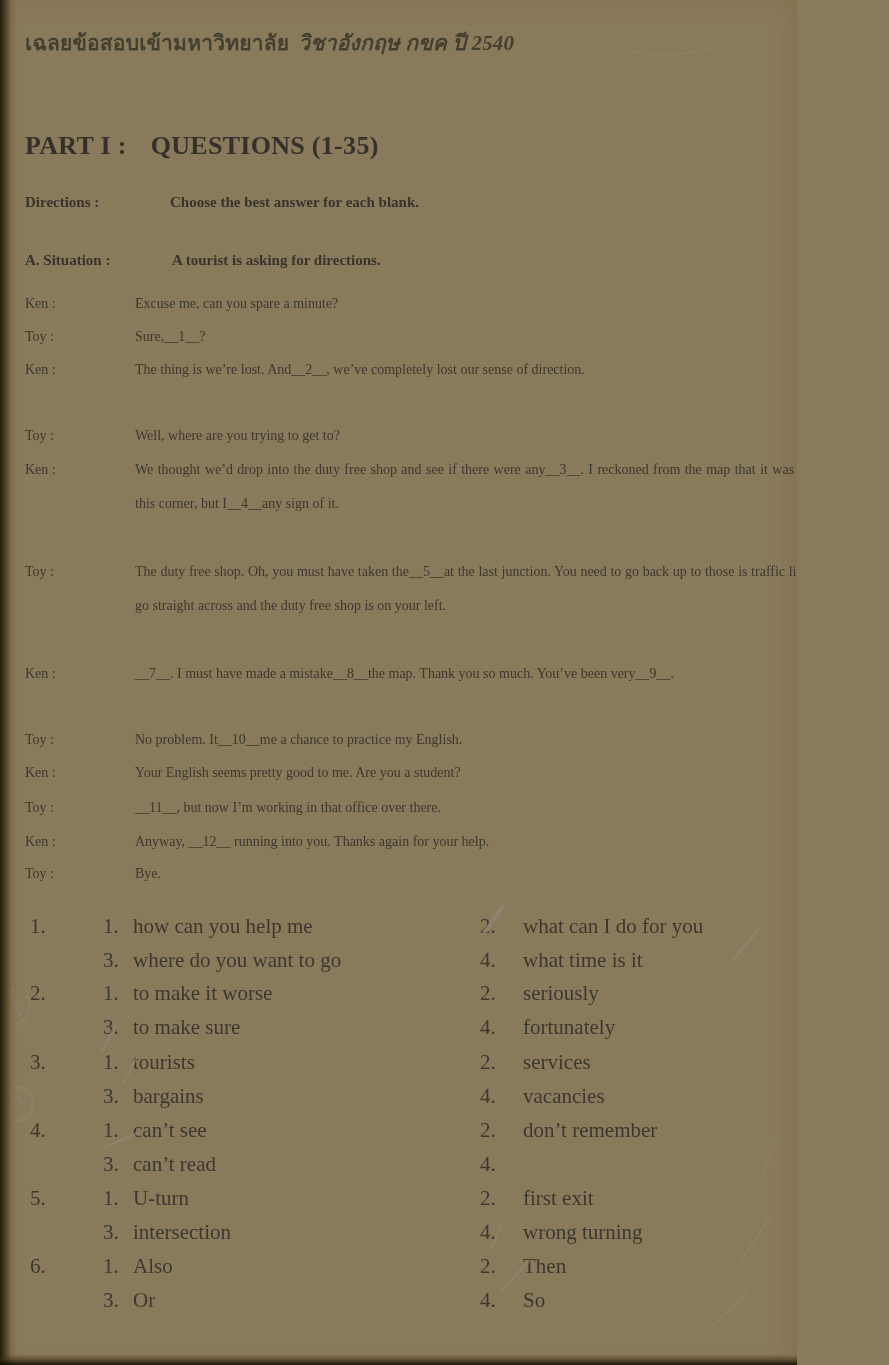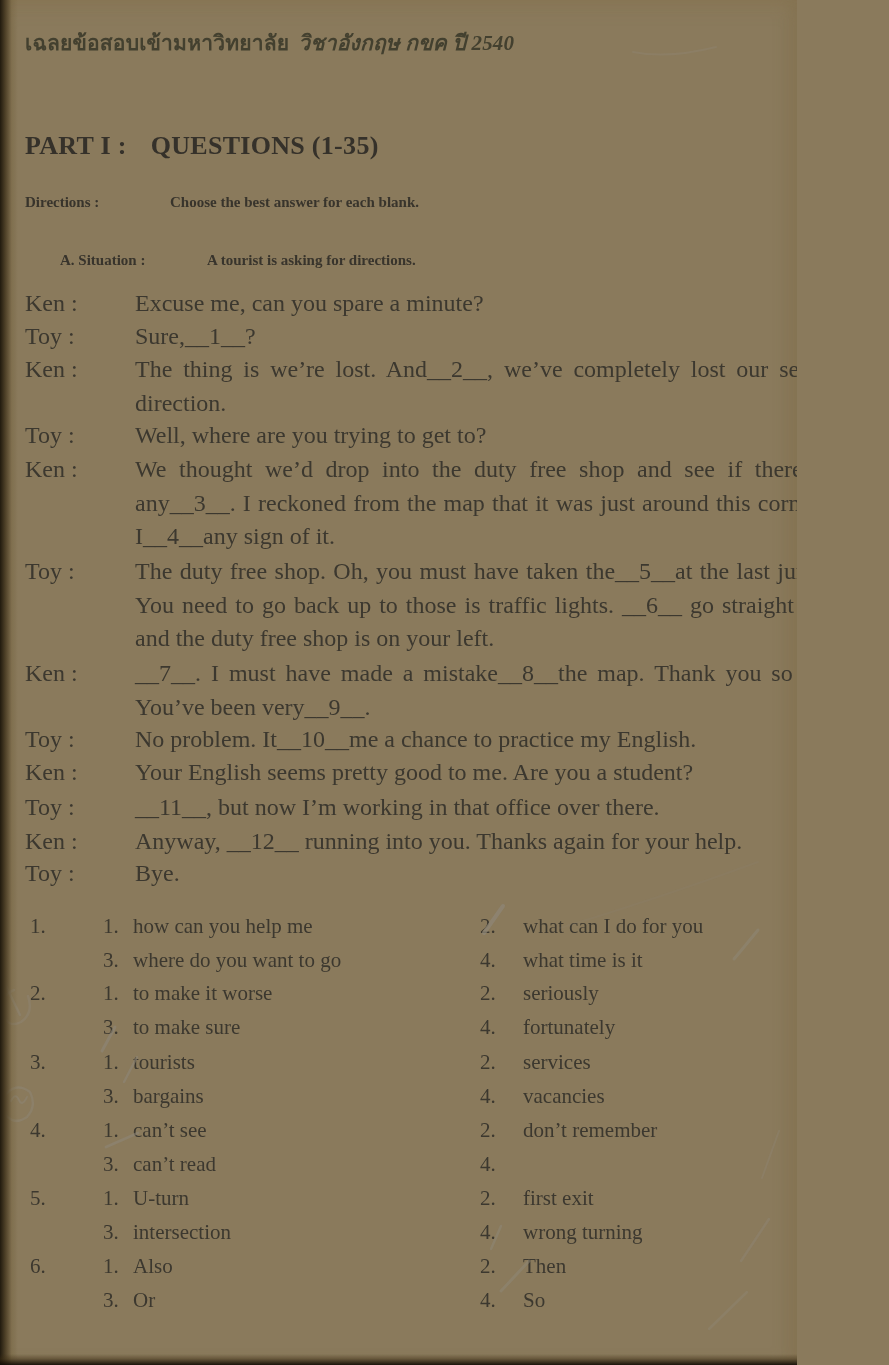--- a/index.html
+++ b/index.html
@@ -25,26 +25,26 @@
   .abs{position:absolute;}
   
   .hdr-thai{left:25px;top:26px;font-size:21px;font-weight:bold;color:#43402f;letter-spacing:.2px;}
   .hdr-thai .sub{font-style:italic;margin-left:9px;}
   .hdr-page{left:815px;top:27px;font-size:22px;font-style:italic;color:#4a463c;}
   
   .part-heading{left:25px;top:131px;font-size:26px;font-weight:bold;color:#35312a;letter-spacing:.3px;text-align:center;}
   .part-heading .gap{display:inline-block;width:24px;}
   .line2col{left:25px;top:0;font-size:15px;font-weight:bold;color:#38342c;}
   .directions{top:194px;}
-  .situation{top:252px;margin-left:35px;}
+  .situation{top:252px;}
   .directions .lbl{display:inline-block;width:145px;}
   .situation .lbl{display:inline-block;width:147px;}
   
   .dlg-row{position:absolute;left:25px;width:837px;display:grid;grid-template-columns:110px 1fr;
-    font-size:24px;line-height:33.6px;color:#3c382f;}
+    font-size:14px;line-height:33.6px;color:#3c382f;}
   .dlg-speaker{white-space:nowrap;}
   .dlg-text{text-align:justify;}
   
   .q-block{position:absolute;left:30px;width:832px;display:grid;
     grid-template-columns:73px 30px 347px 43px auto;grid-auto-rows:34px;
     font-size:21px;line-height:34px;color:#3c382f;}
   .q-num{grid-column:1;}
   .pencil{position:absolute;left:0;top:0;z-index:4;pointer-events:none;}
 </style>
 </head>

